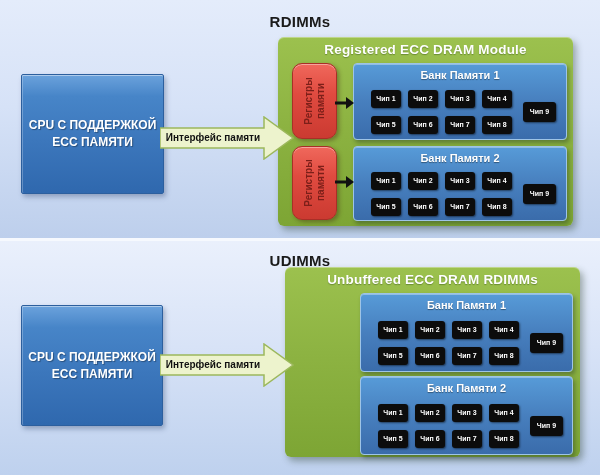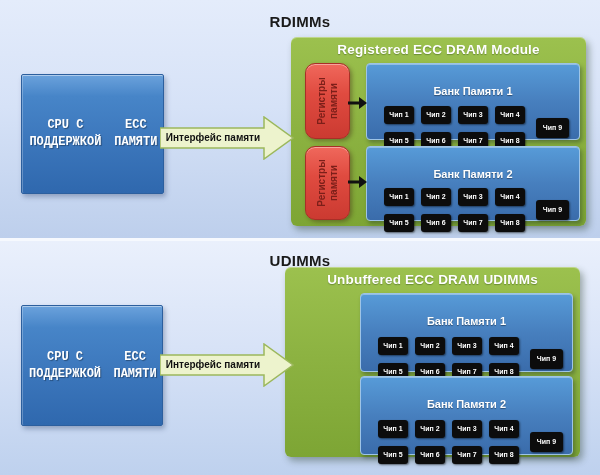--- a/index.html
+++ b/index.html
@@ -11,21 +11,21 @@
   .panel-top{top:0;height:238px;background:linear-gradient(180deg,#e4ecfb 0%,#d6e2f7 45%,#bdcfec 100%);}
   .panel-bottom{top:241px;height:234px;background:linear-gradient(180deg,#eaf0fc 0%,#d8e3f7 45%,#bed1ee 100%);}
 
   .section-title{position:absolute;left:0;width:600px;text-align:center;
     font-size:15px;font-weight:bold;color:#1a1a1a;letter-spacing:.3px;}
 
   
   .cpu{position:absolute;border:1px solid #2c5f9e;border-radius:2px;
     background:linear-gradient(180deg,#6ba2dc 0%,#4785c8 18%,#3c77bc 55%,#2f68ae 100%);
     box-shadow:2px 3px 5px rgba(40,60,100,.35), inset 0 1px 0 rgba(255,255,255,.45), inset 1px 0 0 rgba(255,255,255,.25);
-    display:flex;flex-direction:row;align-items:center;justify-content:center;font-family:Liberation Mono, monospace;}
+    display:flex;flex-direction:column;align-items:center;justify-content:center;}
   .cpu div{color:#fff;font-size:12px;font-weight:bold;line-height:17px;
     text-shadow:1px 1px 1px rgba(0,0,0,.35);text-align:center;}
 
   
   .iface-arrow{position:absolute;z-index:5;}
   .iface-label{position:absolute;z-index:6;text-align:center;font-size:10px;font-weight:600;
     color:#111;height:16px;line-height:16px;}
 
   
   .module{position:absolute;width:295px;border-radius:6px;
@@ -42,21 +42,21 @@
   .register .rot{position:absolute;top:50%;left:50%;width:70px;
     transform:translate(-50%,-50%) rotate(-90deg);
     text-align:center;color:#7c1f19;font-size:10px;font-weight:bold;line-height:12px;}
 
   .reg-arrow{position:absolute;z-index:4;}
 
   
   .bank{position:absolute;border:1px solid #9ec4e6;border-radius:4px;
     background:linear-gradient(180deg,#579bd8 0%,#477fbe 50%,#3a6cab 100%);
     box-shadow:2px 3px 4px rgba(30,50,40,.4), inset 0 1px 0 rgba(255,255,255,.35);}
-  .bank-title{margin-top:20px;text-align:center;color:#fff;font-size:11px;font-weight:bold;
+  .bank-title{margin-top:4px;text-align:center;color:#fff;font-size:11px;font-weight:bold;
     text-shadow:0 1px 1px rgba(0,0,0,.4);height:15px;line-height:15px;}
   .bank-body{height:calc(100% - 18px);display:flex;align-items:center;padding-left:17px;}
   .chip-grid{display:grid;grid-template-columns:repeat(4,30px);gap:8px 7px;}
   .chip{height:18px;background:#0c0c0c;border-radius:3px;
     box-shadow:1px 1px 2px rgba(0,0,0,.5);
     display:flex;align-items:center;justify-content:center;
     color:#fff;font-size:7px;font-weight:bold;white-space:nowrap;}
   .chip9{width:33px;height:20px;margin-left:11px;}
 </style>
 </head>
@@ -68,21 +68,21 @@
   <div class="panel panel-bottom"></div>
 
   <div class="section-title" style="top:13px;">RDIMMs</div>
   <div class="section-title" style="top:252px;">UDIMMs</div>
 
   <div class="cpu" style="left:21px;top:74px;width:141px;height:118px;">
     <div>CPU С ПОДДЕРЖКОЙ</div>
     <div>ECC ПАМЯТИ</div>
   </div>
 
-  <div class="module" style="left:291px;top:37px;height:189px;">
+  <div class="module" style="left:278px;top:37px;height:189px;">
     <div class="module-title">Registered ECC DRAM Module</div>
 
     <div class="register" style="left:14px;top:26px;height:74px;">
       <span class="rot">Регистры памяти</span>
     </div>
     <div class="register" style="left:14px;top:109px;height:72px;">
       <span class="rot">Регистры памяти</span>
     </div>
 
     <svg class="reg-arrow" style="left:57px;top:59px;" width="20" height="14" viewBox="0 0 20 14">
@@ -133,21 +133,21 @@
     <polygon points="0,12 104,12 104,1 133,22 104,43 104,32 0,32" fill="#edf3cd" stroke="#9cb85c" stroke-width="1.5"></polygon>
   </svg>
   <div class="iface-label" style="left:160px;top:130px;width:106px;">Интерфейс памяти</div>
 
   <div class="cpu" style="left:21px;top:305px;width:140px;height:119px;">
     <div>CPU С ПОДДЕРЖКОЙ</div>
     <div>ECC ПАМЯТИ</div>
   </div>
 
   <div class="module" style="left:285px;top:267px;height:190px;">
-    <div class="module-title">Unbuffered ECC DRAM UDIMMs</div>
+    <div class="module-title">Unbuffered ECC DRAM RDIMMs</div>
 
     <div class="bank" style="left:75px;top:26px;width:211px;height:77px;">
       <div class="bank-title">Банк Памяти 1</div>
       <div class="bank-body">
         <div class="chip-grid">
           <div class="chip">Чип 1</div>
           <div class="chip">Чип 2</div>
           <div class="chip">Чип 3</div>
           <div class="chip">Чип 4</div>
           <div class="chip">Чип 5</div>

